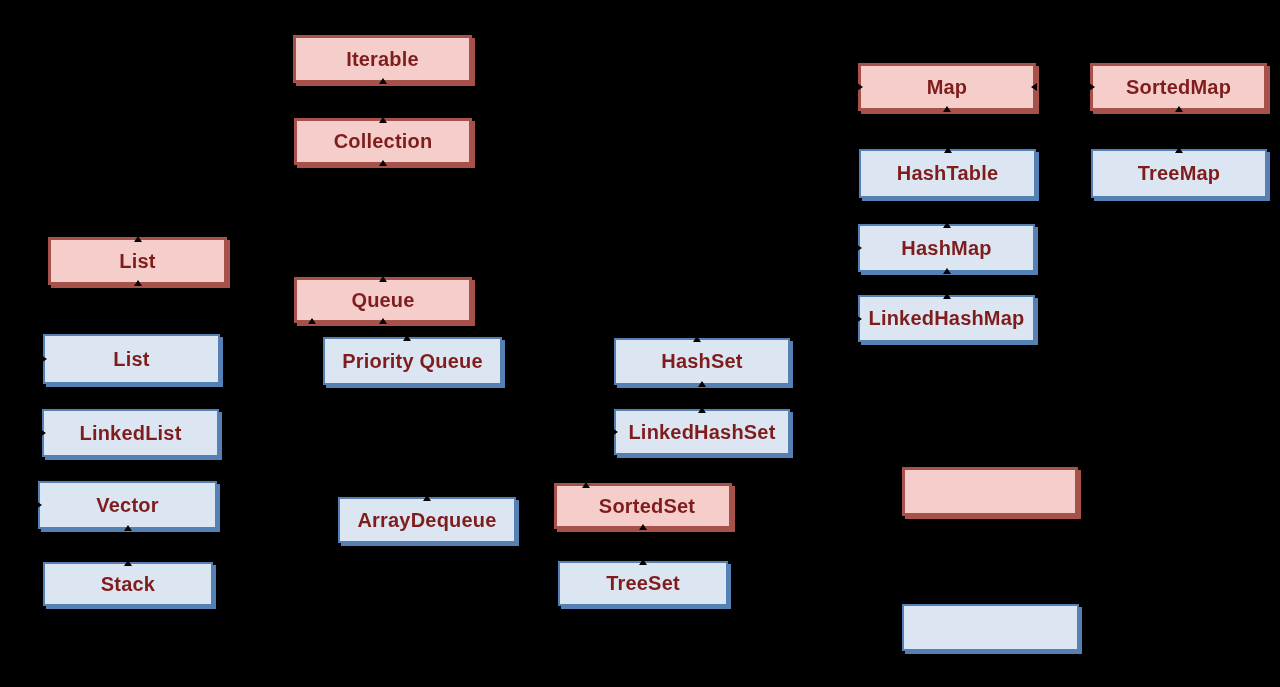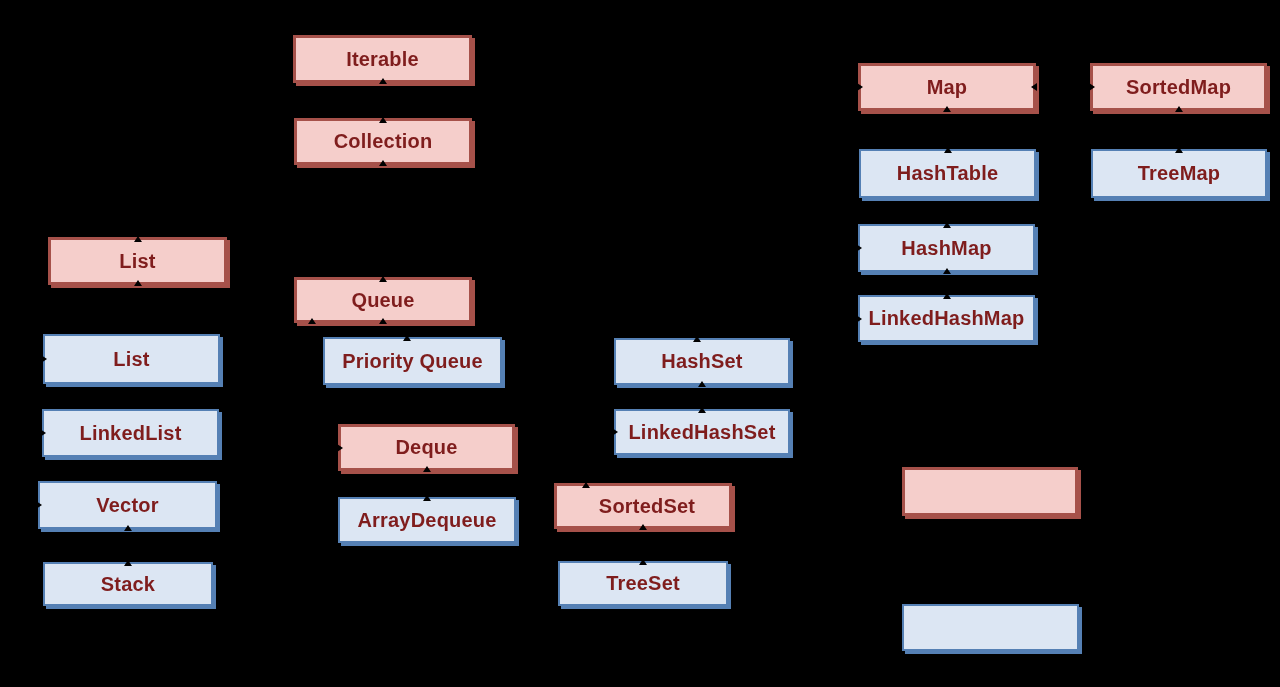--- a/index.html
+++ b/index.html
@@ -66,25 +66,20 @@
       <span class="label">Map</span>
       <i class="tick tick-left" style="top: calc(50% - 4px);"></i>
       <i class="tick tick-right" style="top: calc(50% - 4px);"></i>
       <i class="tick tick-bottom" style="left: calc(50% - 4px);"></i>
     </div>
     <div class="node interface" style="left: 1090px; top: 63px; width: 177px; height: 48px;">
       <span class="label">SortedMap</span>
       <i class="tick tick-left" style="top: calc(50% - 4px);"></i>
       <i class="tick tick-bottom" style="left: calc(50% - 4px);"></i>
     </div>
-    <div class="node interface" style="left: 338px; top: 424px; width: 177px; height: 47px;">
-      <span class="label">Deque</span>
-      <i class="tick tick-left" style="top: calc(50% - 4px);"></i>
-      <i class="tick tick-bottom" style="left: calc(50% - 4px);"></i>
-    </div>
     <div class="node interface" style="left: 554px; top: 483px; width: 178px; height: 46px; padding-left: 8px;">
       <span class="label">SortedSet</span>
       <i class="tick tick-top" style="left: calc(17% - 4px);"></i>
       <i class="tick tick-bottom" style="left: calc(50% - 4px);"></i>
     </div>
     <div class="node class" style="left: 43px; top: 334px; width: 177px; height: 50px;">
       <span class="label">List</span>
       <i class="tick tick-left" style="top: calc(50% - 4px);"></i>
     </div>
     <div class="node class" style="left: 42px; top: 409px; width: 177px; height: 48px;">

